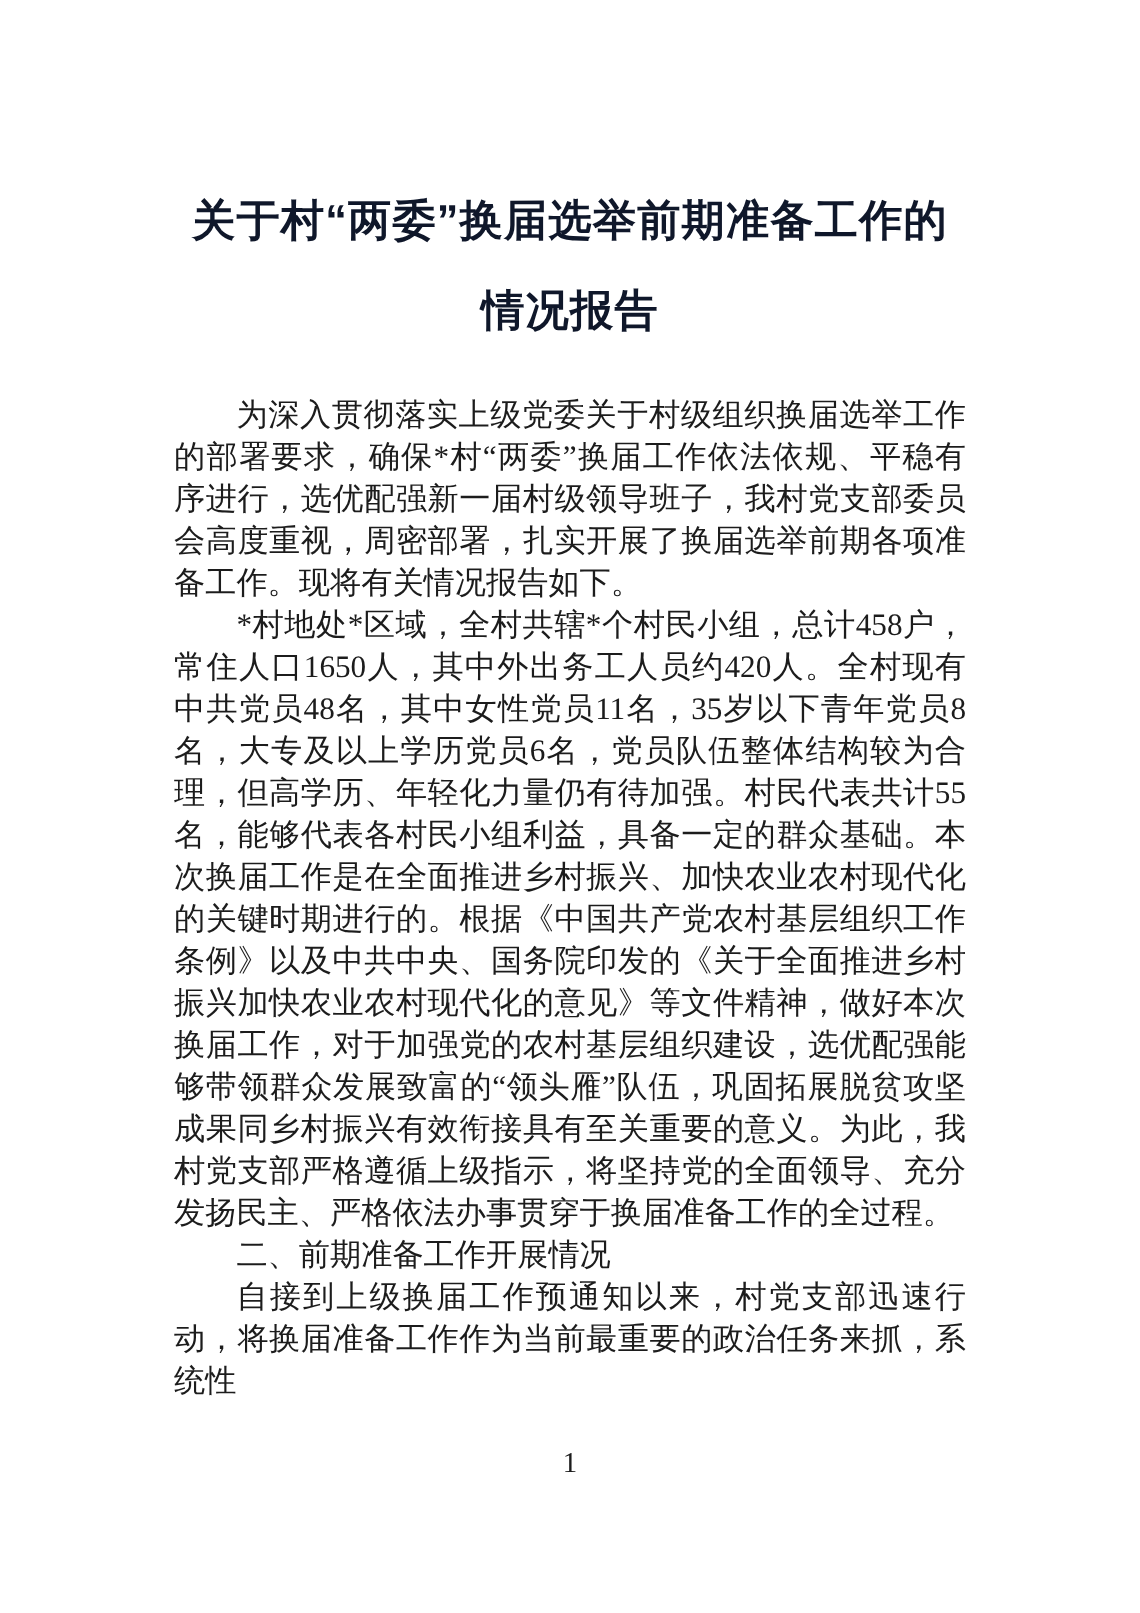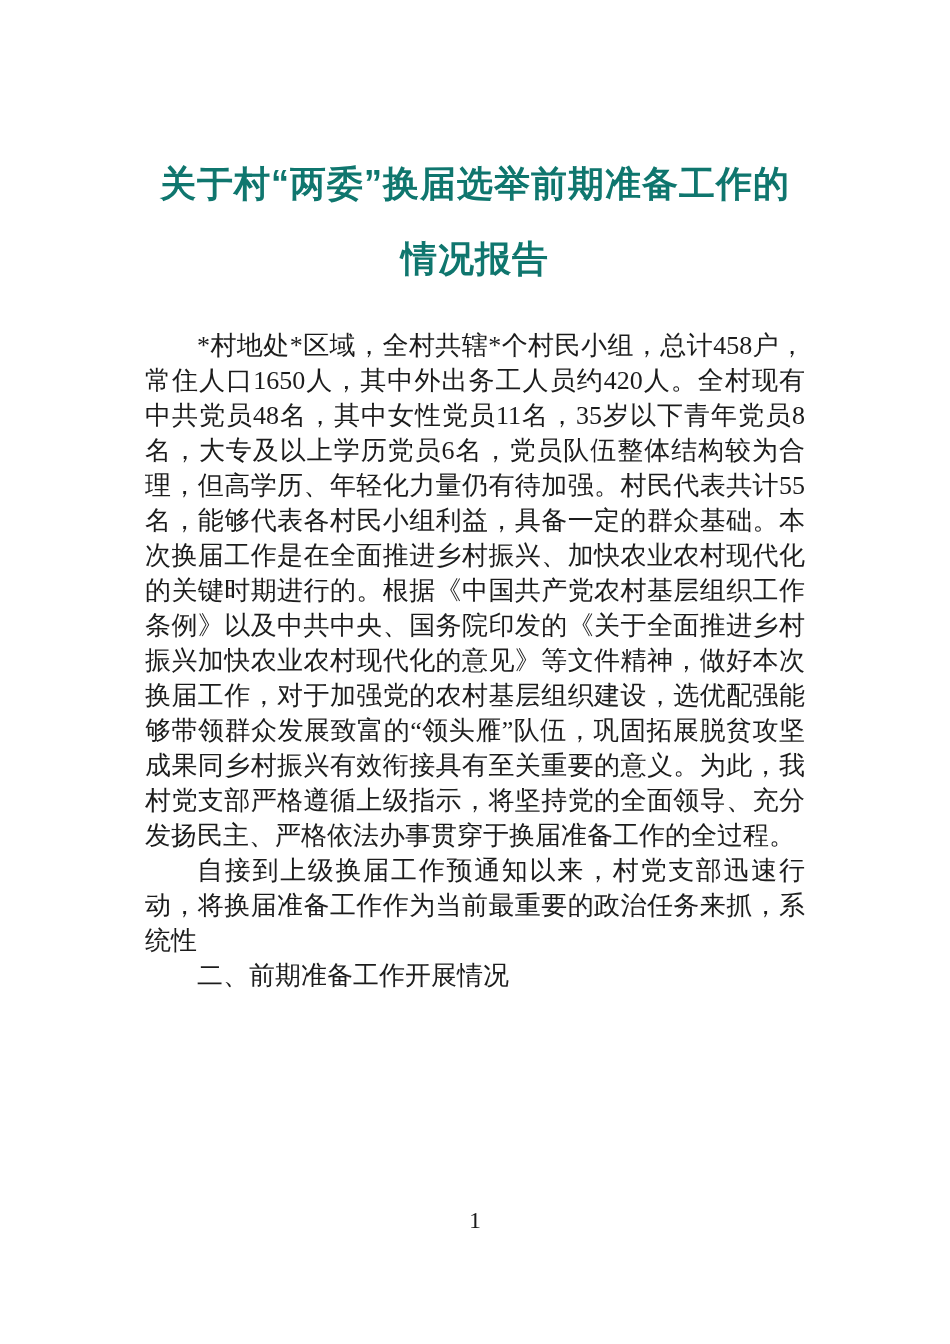--- a/index.html
+++ b/index.html
@@ -18,21 +18,21 @@
   .content {
     padding: 146px 145px 0 145px;
   }
   .doc-title {
     margin: 0;
     font-family: "Liberation Sans", sans-serif;
     font-weight: 700;
     font-size: 36px;
     line-height: 75px;
     text-align: center;
-    color: #0f766e;
+    color: #0f172a;
     letter-spacing: 1px;
   }
   .title-line {
     display: block;
   }
   .body-text {
     margin-top: 32px;
     font-family: "Liberation Serif", serif;
     font-size: 26px;
     line-height: 35px;
@@ -57,19 +57,20 @@
 </head>
 <body>
 
 <div class="page">
   <div class="content">
     <h1 class="doc-title">
       <span class="title-line">关于村“两委”换届选举前期准备工作的</span>
       <span class="title-line">情况报告</span>
     </h1>
     <div class="body-text">
+      <p class="para">为深入贯彻落实上级党委关于村级组织换届选举工作的部署要求，确保*村“两委”换届工作依法依规、平稳有序进行，选优配强新一届村级领导班子，我村党支部委员会高度重视，周密部署，扎实开展了换届选举前期各项准备工作。现将有关情况报告如下。</p>
       <p class="para">*村地处*区域，全村共辖*个村民小组，总计458户，常住人口1650人，其中外出务工人员约420人。全村现有中共党员48名，其中女性党员11名，35岁以下青年党员8名，大专及以上学历党员6名，党员队伍整体结构较为合理，但高学历、年轻化力量仍有待加强。村民代表共计55名，能够代表各村民小组利益，具备一定的群众基础。本次换届工作是在全面推进乡村振兴、加快农业农村现代化的关键时期进行的。根据《中国共产党农村基层组织工作条例》以及中共中央、国务院印发的《关于全面推进乡村振兴加快农业农村现代化的意见》等文件精神，做好本次换届工作，对于加强党的农村基层组织建设，选优配强能够带领群众发展致富的“领头雁”队伍，巩固拓展脱贫攻坚成果同乡村振兴有效衔接具有至关重要的意义。为此，我村党支部严格遵循上级指示，将坚持党的全面领导、充分发扬民主、严格依法办事贯穿于换届准备工作的全过程。</p>
+      <p class="para">二、前期准备工作开展情况</p>
       <p class="para">自接到上级换届工作预通知以来，村党支部迅速行动，将换届准备工作作为当前最重要的政治任务来抓，系统性</p>
-      <p class="para">二、前期准备工作开展情况</p>
     </div>
   </div>
   <div class="page-number">1</div>
 </div>
 
 </body></html>

